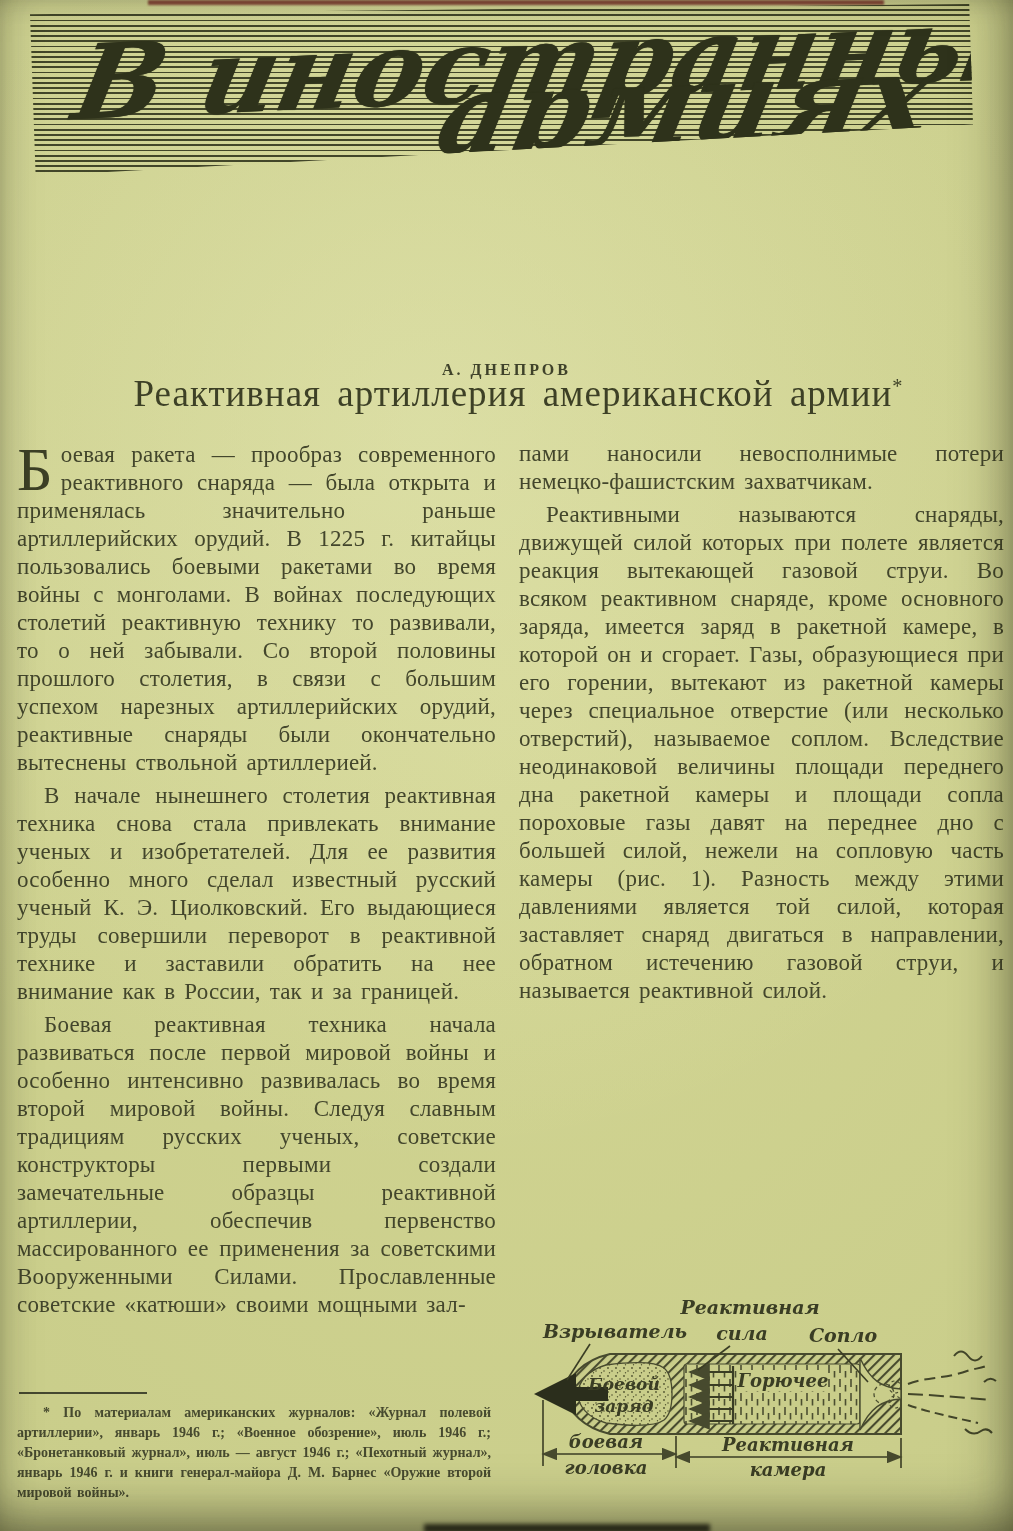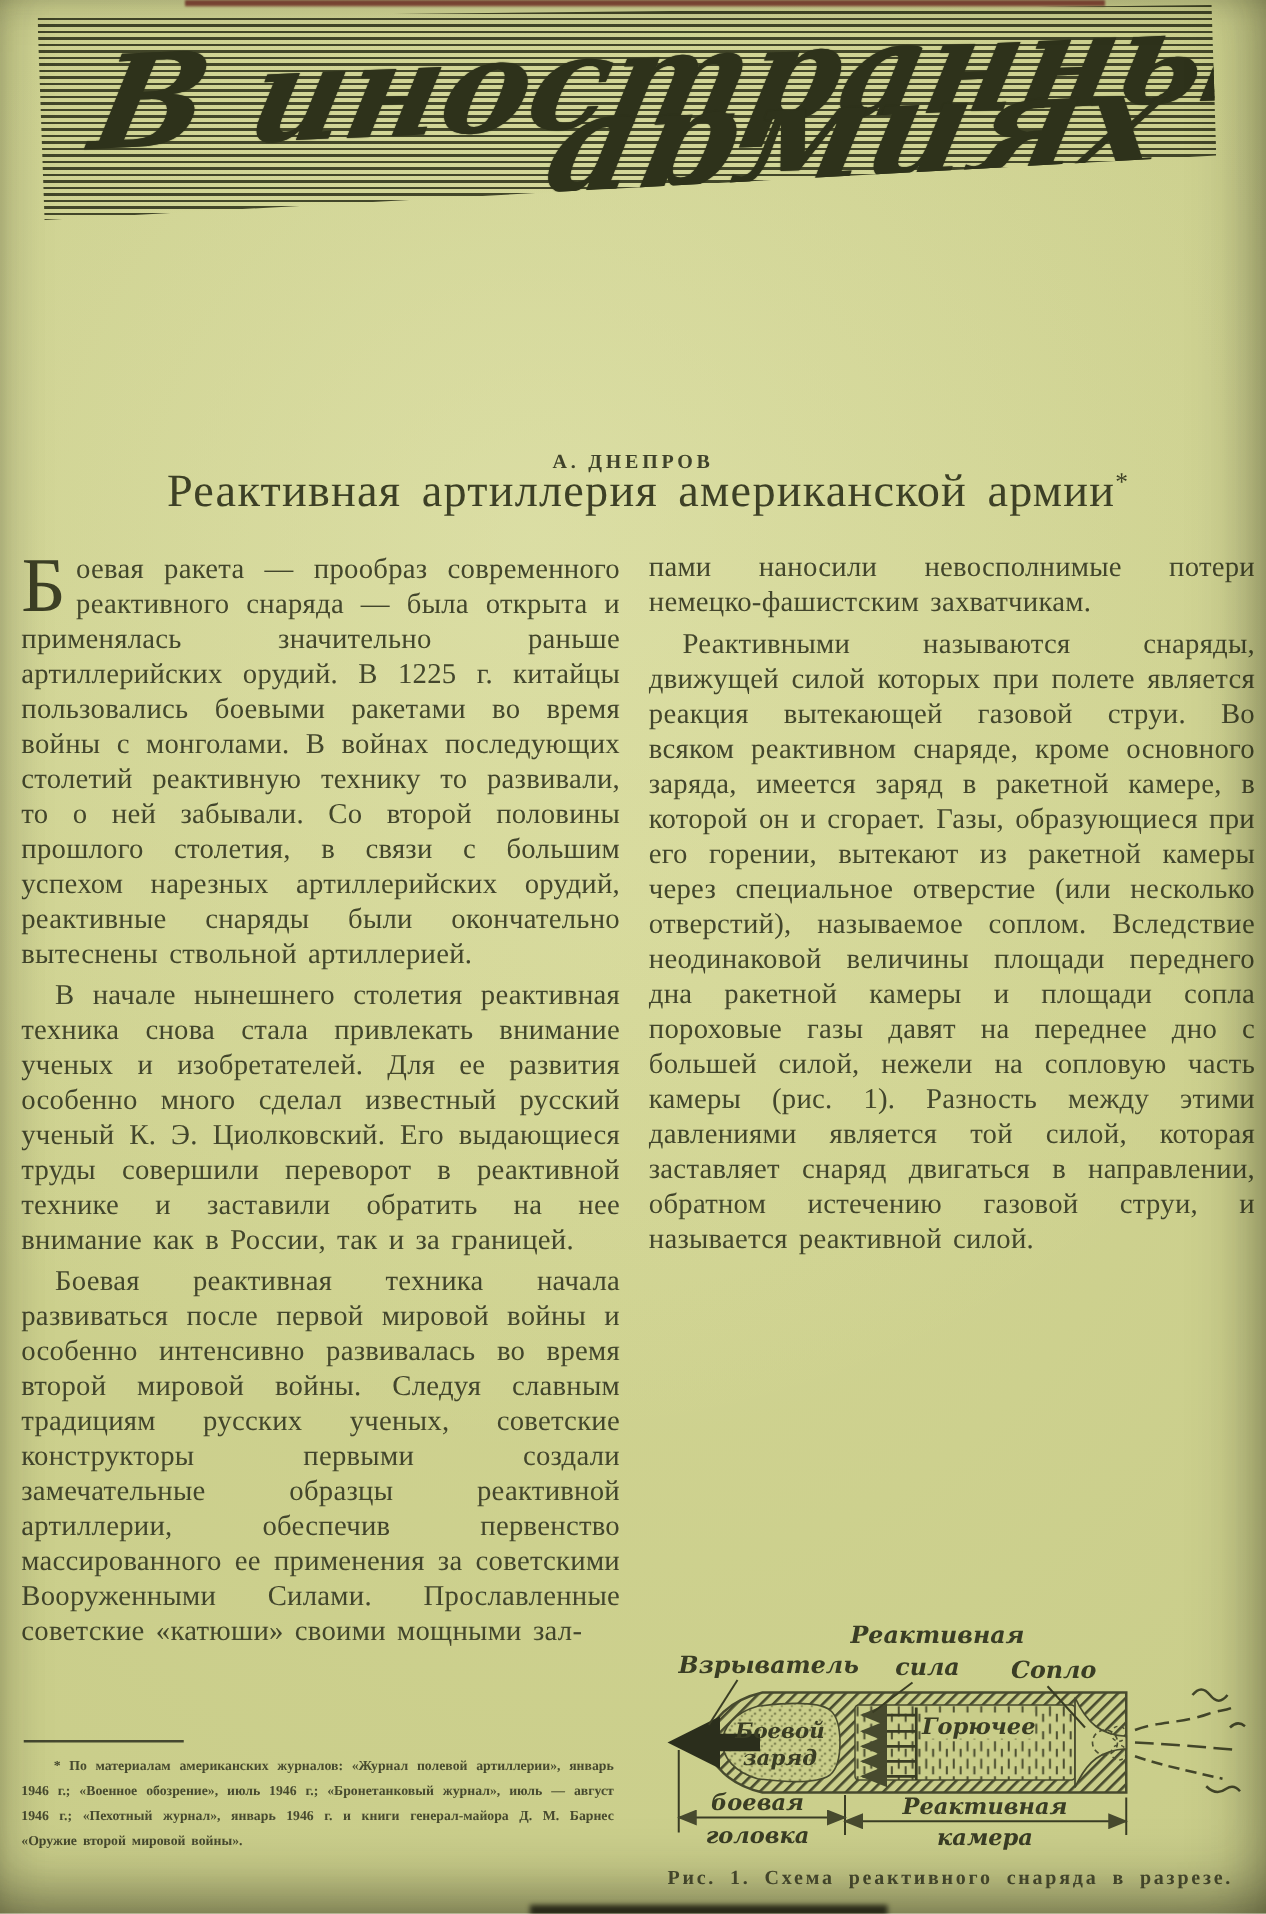--- a/index.html
+++ b/index.html
@@ -47,21 +47,21 @@
   .col{position:absolute;text-align:justify;font-size:23px;line-height:28px;
     word-spacing:3px;letter-spacing:.2px;color:#43462c;}
   .col-left{left:17px;top:441px;width:479px;height:946px;overflow:hidden;}
   .col-right{left:519px;top:440px;width:485px;height:852px;overflow:hidden;}
   .col p{margin:0 0 5px 0;}
   .col p.indent{text-indent:27px;}
   .dropcap{float:left;font-size:62px;line-height:50px;padding:3px 8px 0 0;color:#3d4026;}
   
   .footnote{position:absolute;left:17px;top:1392px;width:474px;}
   .footnote-rule{width:128px;border-top:2.5px solid #454830;margin:0 0 9px 2px;}
-  .fn-text{margin:0;font-size:11px;line-height:20px;font-weight:bold;
+  .fn-text{margin:0;font-size:14px;line-height:20px;font-weight:bold;
     text-align:justify;text-indent:26px;word-spacing:2px;color:#474a2f;}
   
   .figure{position:absolute;left:518px;top:1294px;width:495px;}
   .figure svg{display:block;}
   .figure svg text{font-family:"DejaVu Serif",serif;font-style:italic;font-weight:bold;fill:#3a3d24;}
   .caption{margin-top:8px;padding-left:16px;font-size:16px;font-weight:bold;
     letter-spacing:2.2px;word-spacing:5px;color:#4a4d31;}
 </style>
 </head>
 <body>
@@ -169,18 +169,17 @@
         <line x1="158" y1="142" x2="158" y2="174"></line>
         <line x1="383" y1="144" x2="383" y2="174"></line>
         <line x1="25" y1="160" x2="158" y2="160" marker-start="url(#dimArr)" marker-end="url(#dimArr)"></line>
         <line x1="158" y1="163" x2="383" y2="163" marker-start="url(#dimArr)" marker-end="url(#dimArr)"></line>
       </g>
       <text x="88" y="154" font-size="18" text-anchor="middle">боевая</text>
       <text x="88" y="180" font-size="18" text-anchor="middle">головка</text>
       <text x="270" y="157" font-size="18" text-anchor="middle">Реактивная</text>
       <text x="270" y="182" font-size="18" text-anchor="middle">камера</text>
     </svg>
-    <div class="caption">Рис. 1. Схема реактивного снаряда в разрезе.</div>
   </div>
 
   <div class="bottom-smudge"></div>
   <div class="vignette"></div>
 </div>
 
 </body></html>

